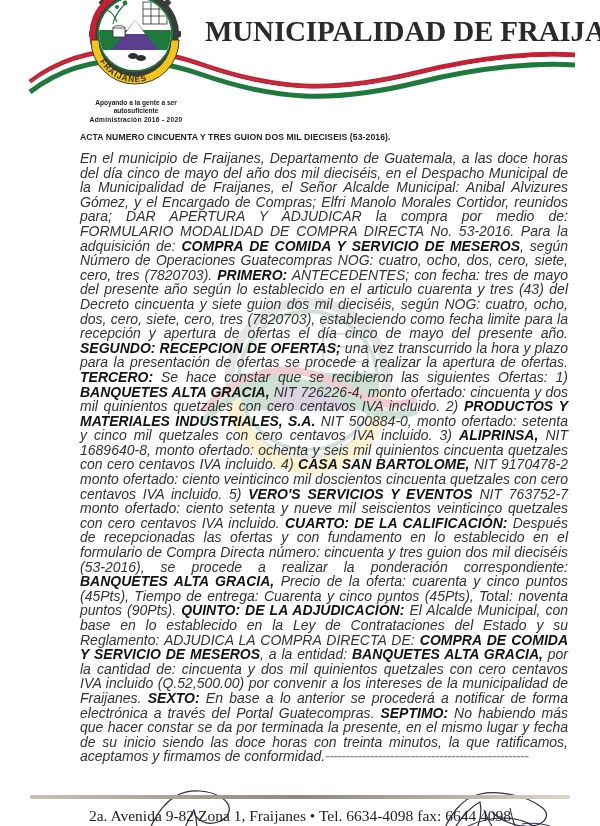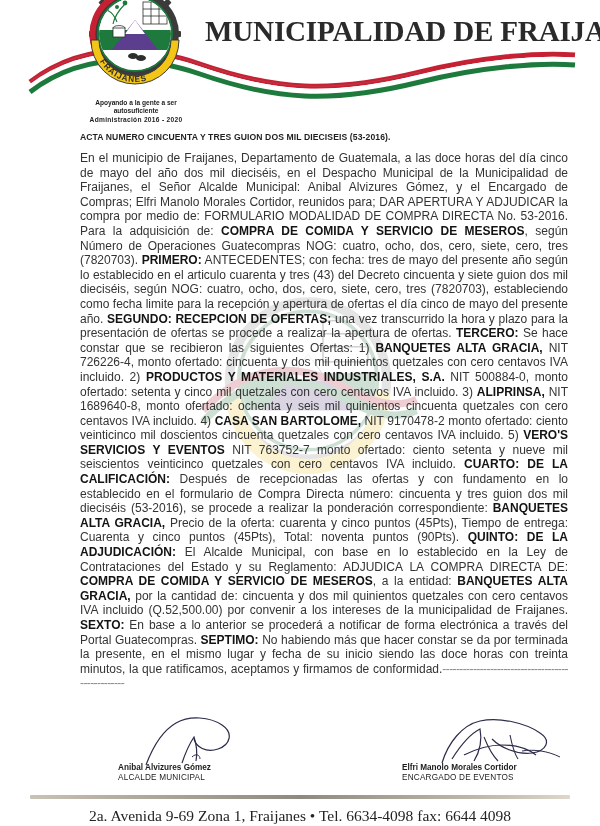--- a/index.html
+++ b/index.html
@@ -86,24 +86,25 @@
     line-height: 12.5px;
     text-align: justify;
     color: #3a3a3a;
     margin-bottom: 9px;
   }
   .acta-sub .rule { letter-spacing: -0.5px; color:#777; }
 
   .bodytext {
     position: relative;
     z-index: 2;
-    font-size: 12px;
+    font-size: 14px;
     line-height: 14.6px;
     text-align: justify;
     color: #333333;
+    font-style: italic;
   }
   .bodytext b { color: #131313; font-weight: bold; }
   .bodytext .trail { color: #8a8a8a; letter-spacing: -0.6px; }
 
   
   .watermark {
     position: absolute;
     left: 192px;
     top: 140px;
     width: 232px;
@@ -321,14 +322,14 @@
         </svg>
         <div class="sign-name">Elfri Manolo Morales Cortidor</div>
         <div class="sign-role">ENCARGADO DE EVENTOS</div>
       </div>
     </div>
   </div>
 </div>
 
 <div class="footer">
   <div class="footer-rule"></div>
-  <div class="footer-text">2a. Avenida 9-69 Zona 1, Fraijanes  •  Tel. 6634-4098 fax: 6644 4098</div>
+  <div class="footer-text">2a. Avenida 9-82 Zona 1, Fraijanes  •  Tel. 6634-4098 fax: 6644 4098</div>
 </div>
 
 </body></html>

